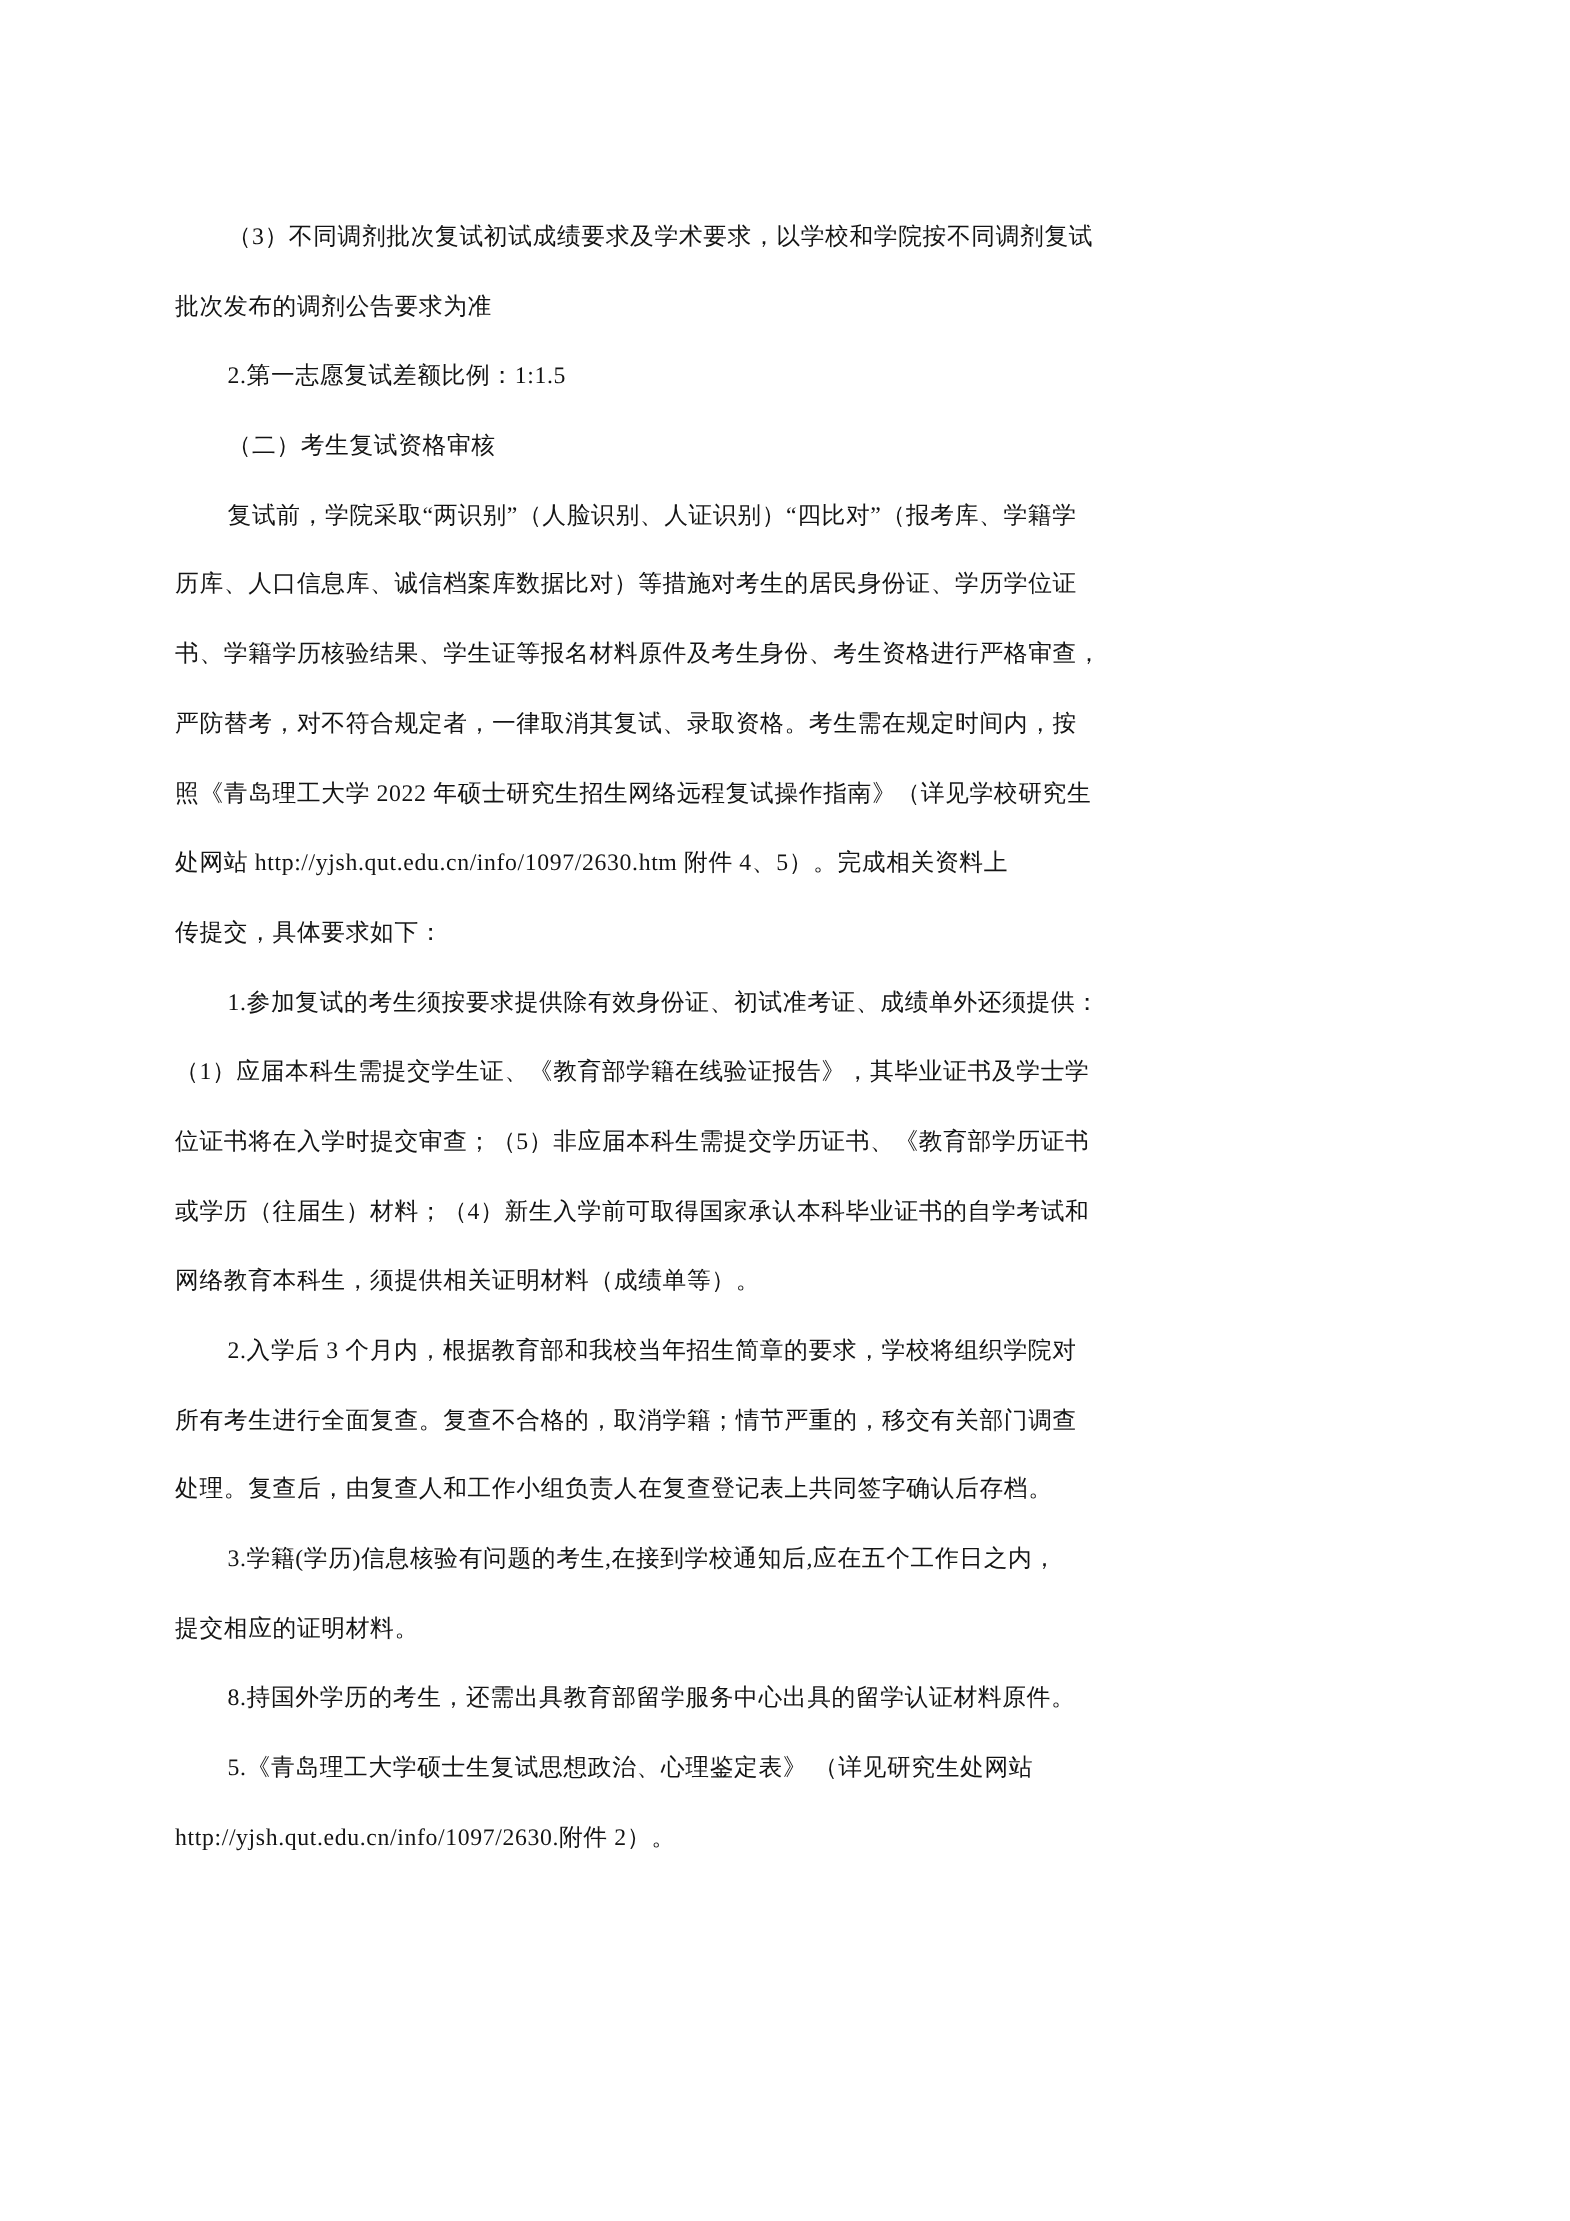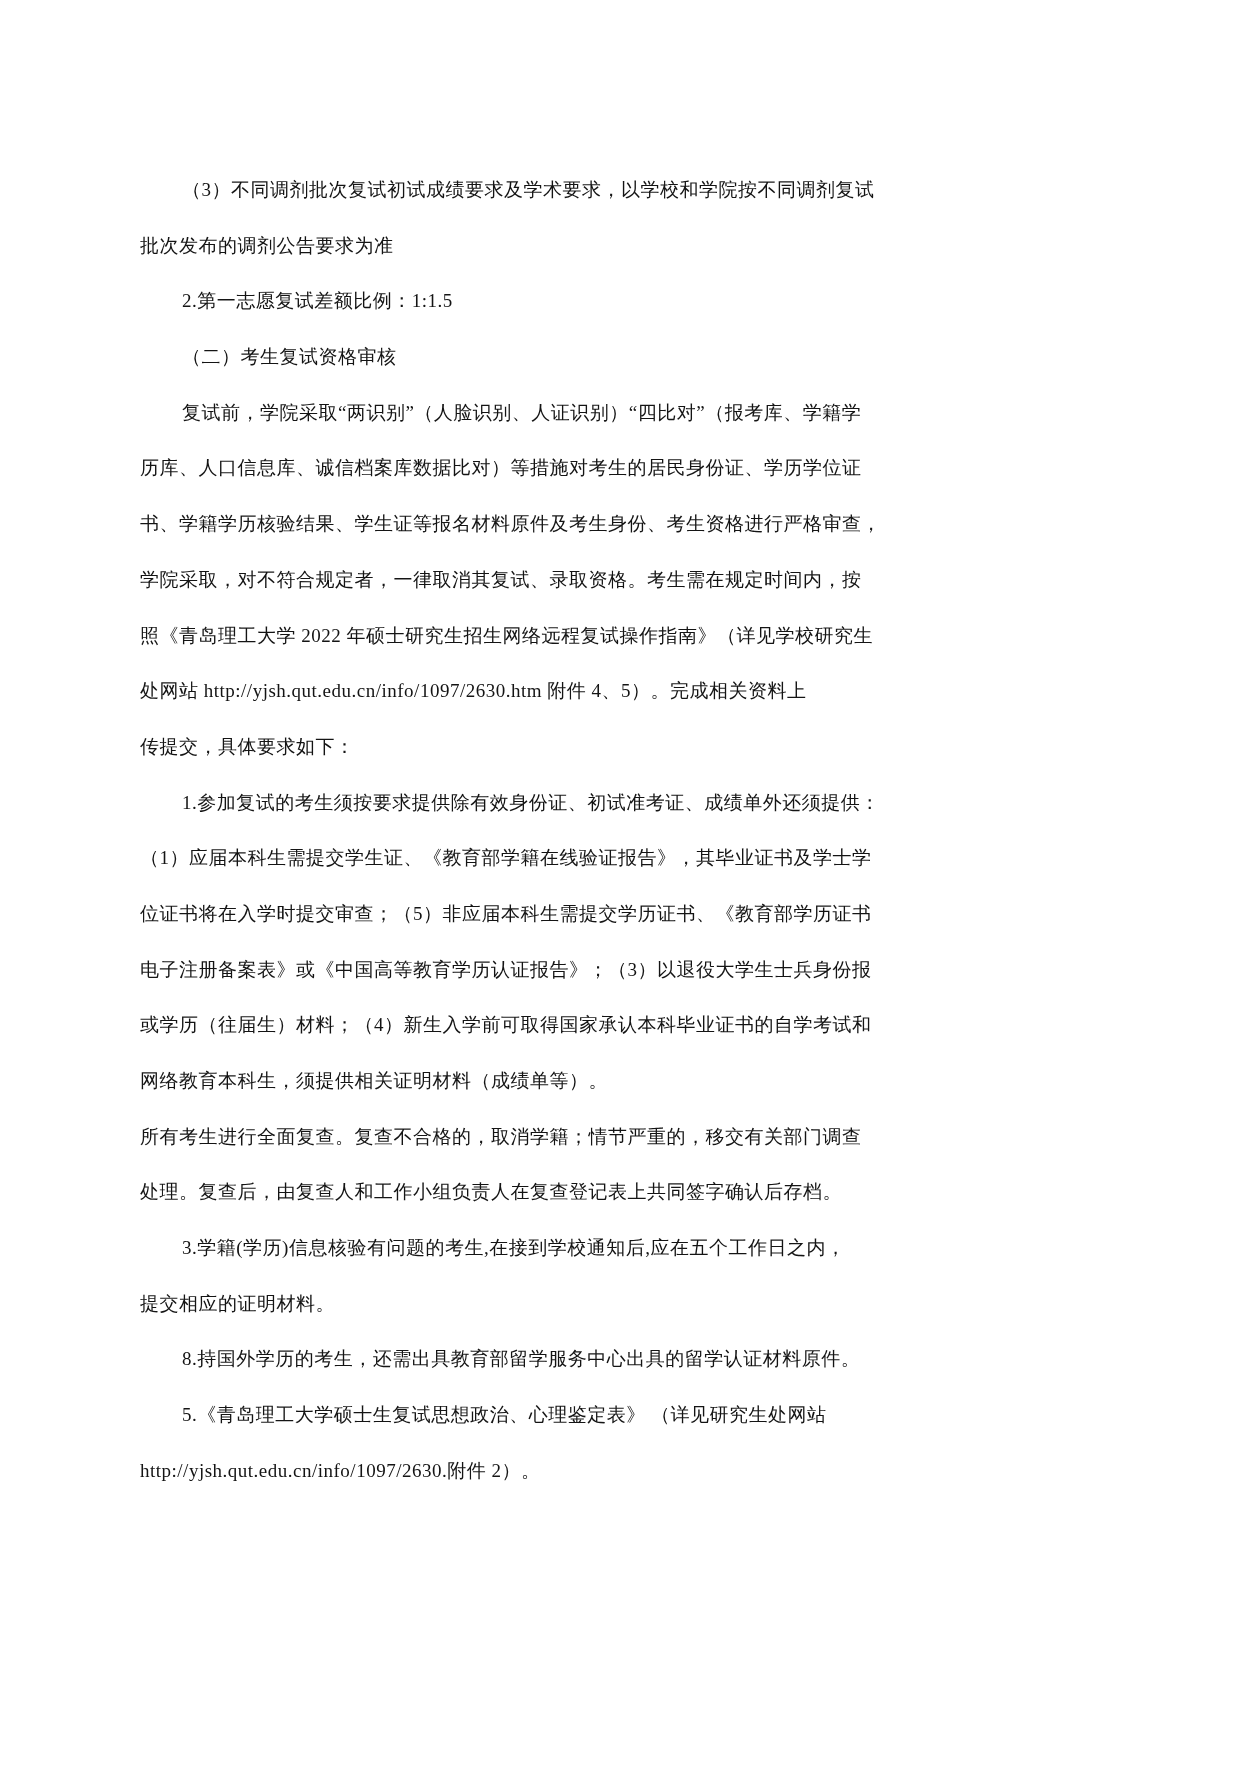--- a/index.html
+++ b/index.html
@@ -38,30 +38,30 @@
 
 <div class="page">
   <div class="doc-body" style="color: rgb(20, 20, 20);">
       <div class="text-line indent">（3）不同调剂批次复试初试成绩要求及学术要求，以学校和学院按不同调剂复试</div>
       <div class="text-line">批次发布的调剂公告要求为准</div>
       <div class="text-line indent">2.第一志愿复试差额比例：1:1.5</div>
       <div class="text-line indent">（二）考生复试资格审核</div>
       <div class="text-line indent">复试前，学院采取“两识别”（人脸识别、人证识别）“四比对”（报考库、学籍学</div>
       <div class="text-line">历库、人口信息库、诚信档案库数据比对）等措施对考生的居民身份证、学历学位证</div>
       <div class="text-line">书、学籍学历核验结果、学生证等报名材料原件及考生身份、考生资格进行严格审查，</div>
-      <div class="text-line">学院采取，对不符合规定者，一律取消其复试、录取资格。考生需在规定时间内，按</div>
+      <div class="text-line">严防替考，对不符合规定者，一律取消其复试、录取资格。考生需在规定时间内，按</div>
       <div class="text-line">照《青岛理工大学 2022 年硕士研究生招生网络远程复试操作指南》（详见学校研究生</div>
       <div class="text-line">处网站 http://yjsh.qut.edu.cn/info/1097/2630.htm 附件 4、5）。完成相关资料上</div>
       <div class="text-line">传提交，具体要求如下：</div>
       <div class="text-line indent">1.参加复试的考生须按要求提供除有效身份证、初试准考证、成绩单外还须提供：</div>
       <div class="text-line">（1）应届本科生需提交学生证、《教育部学籍在线验证报告》，其毕业证书及学士学</div>
       <div class="text-line">位证书将在入学时提交审查；（5）非应届本科生需提交学历证书、《教育部学历证书</div>
-      <div class="text-line">电子注册备案表》或《中国高等教育学历认证报告》；（3）以退役大学生士兵身份报</div>
       <div class="text-line">或学历（往届生）材料；（4）新生入学前可取得国家承认本科毕业证书的自学考试和</div>
       <div class="text-line">网络教育本科生，须提供相关证明材料（成绩单等）。</div>
+      <div class="text-line indent">2.入学后 3 个月内，根据教育部和我校当年招生简章的要求，学校将组织学院对</div>
       <div class="text-line">所有考生进行全面复查。复查不合格的，取消学籍；情节严重的，移交有关部门调查</div>
       <div class="text-line">处理。复查后，由复查人和工作小组负责人在复查登记表上共同签字确认后存档。</div>
       <div class="text-line indent">3.学籍(学历)信息核验有问题的考生,在接到学校通知后,应在五个工作日之内，</div>
       <div class="text-line">提交相应的证明材料。</div>
       <div class="text-line indent">8.持国外学历的考生，还需出具教育部留学服务中心出具的留学认证材料原件。</div>
       <div class="text-line indent">5.《青岛理工大学硕士生复试思想政治、心理鉴定表》 （详见研究生处网站</div>
       <div class="text-line">http://yjsh.qut.edu.cn/info/1097/2630.附件 2）。</div>
     </div>
 </div>
 

